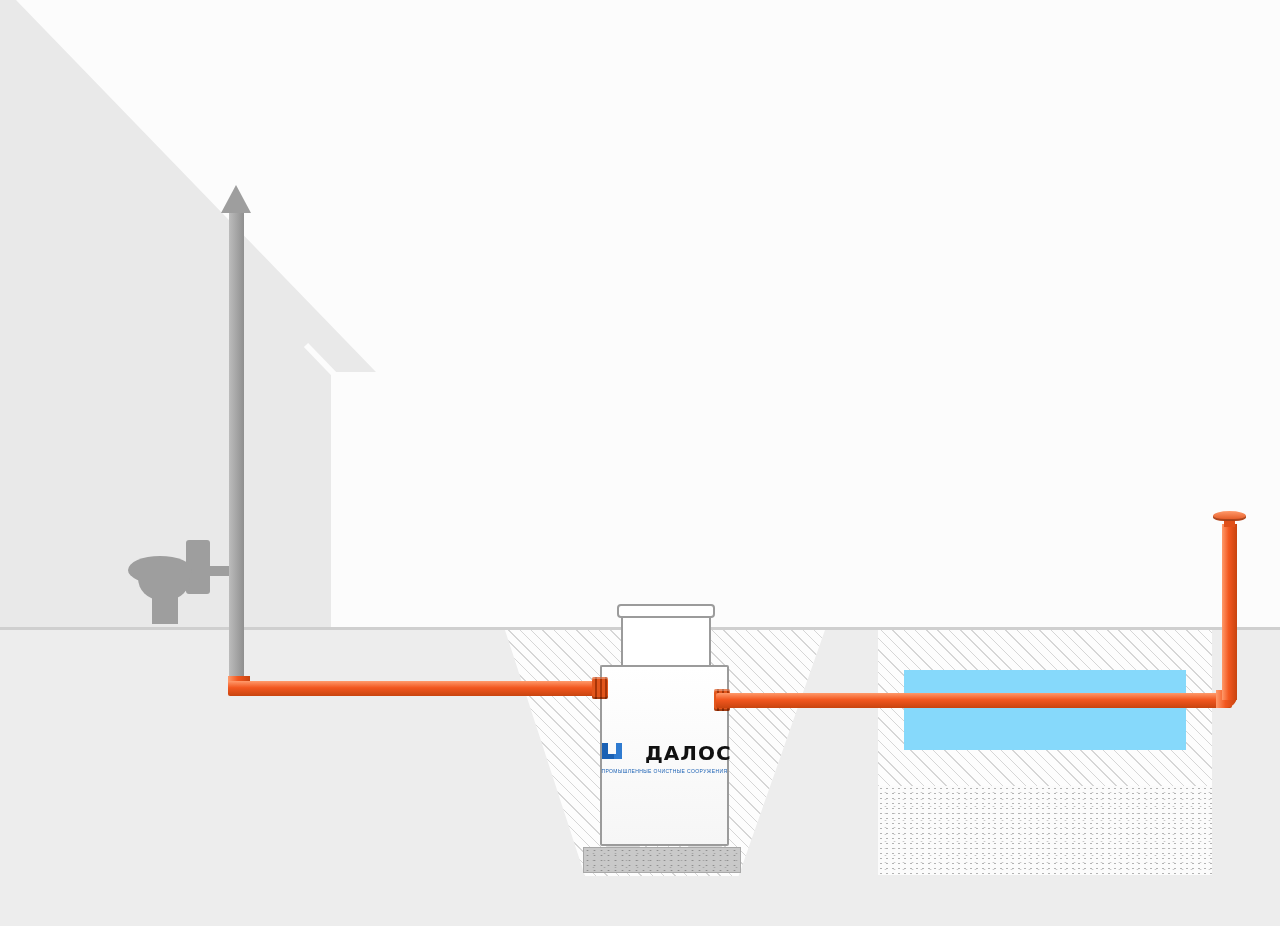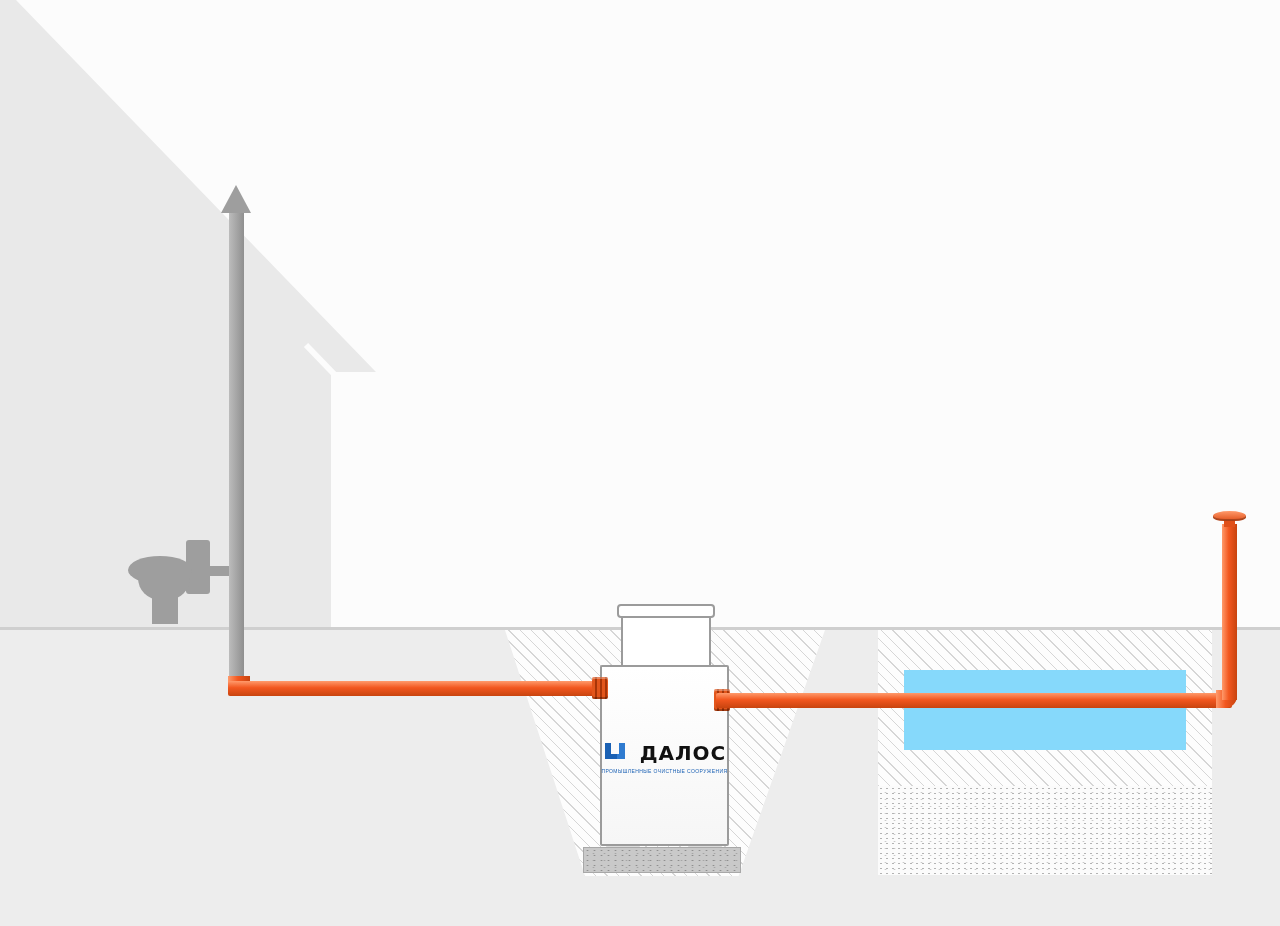--- a/index.html
+++ b/index.html
@@ -64,21 +64,21 @@
 
   
   .tank-lid   { left:617px; top:604px; width:98px; height:14px; background:#fff; border:2px solid var(--tank-outline,#9b9b9b); border-radius:4px; }
   .tank-neck  { left:621px; top:614px; width:90px; height:54px; background:#fff; border:2px solid var(--tank-outline,#9b9b9b); border-top:none; }
   .tank-body  { left:600px; top:665px; width:129px; height:181px; background:linear-gradient(180deg,#ffffff,#f6f6f6); border:2px solid var(--tank-outline,#9b9b9b); border-radius:2px; }
   .tank-foot  { top:828px; width:34px; height:19px; background:#dcdcdc; clip-path: polygon(18% 0, 82% 0, 100% 100%, 0 100%); }
   .foot-l { left:606px; }
   .foot-r { left:688px; }
 
   .logo-wrap { left:600px; top:740px; width:129px; text-align:center; }
-  .logo-row { display:flex; align-items:center; justify-content:center; gap:13px; }
+  .logo-row { display:flex; align-items:center; justify-content:flex-start; gap:21px; }
   .brand {
     font-family:"DejaVu Sans","Liberation Sans",sans-serif;
     font-weight:bold; font-size:20px; letter-spacing:1px;
     color: var(--brand-text,#111111);
   }
   .brand-sub {
     margin-top:2px;
     font-size:5px; letter-spacing:0.4px;
     color: var(--logo-blue,#1b61b4);
     white-space:nowrap;

